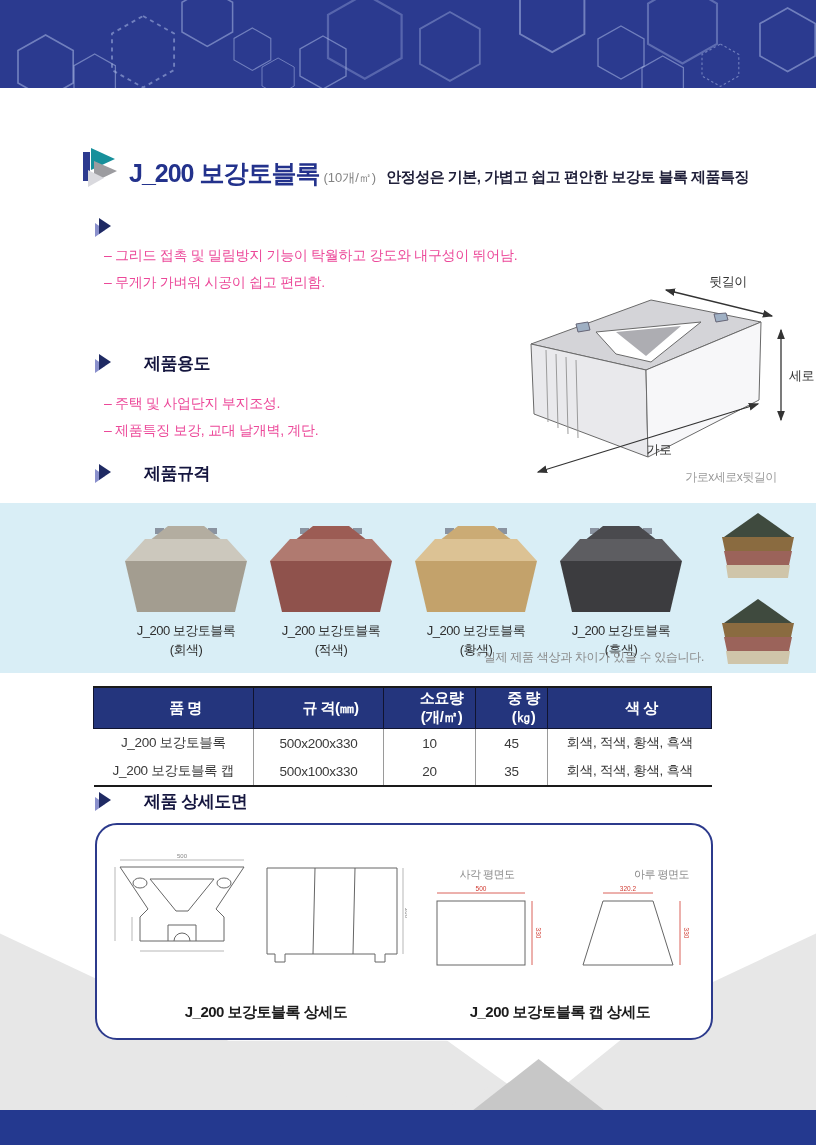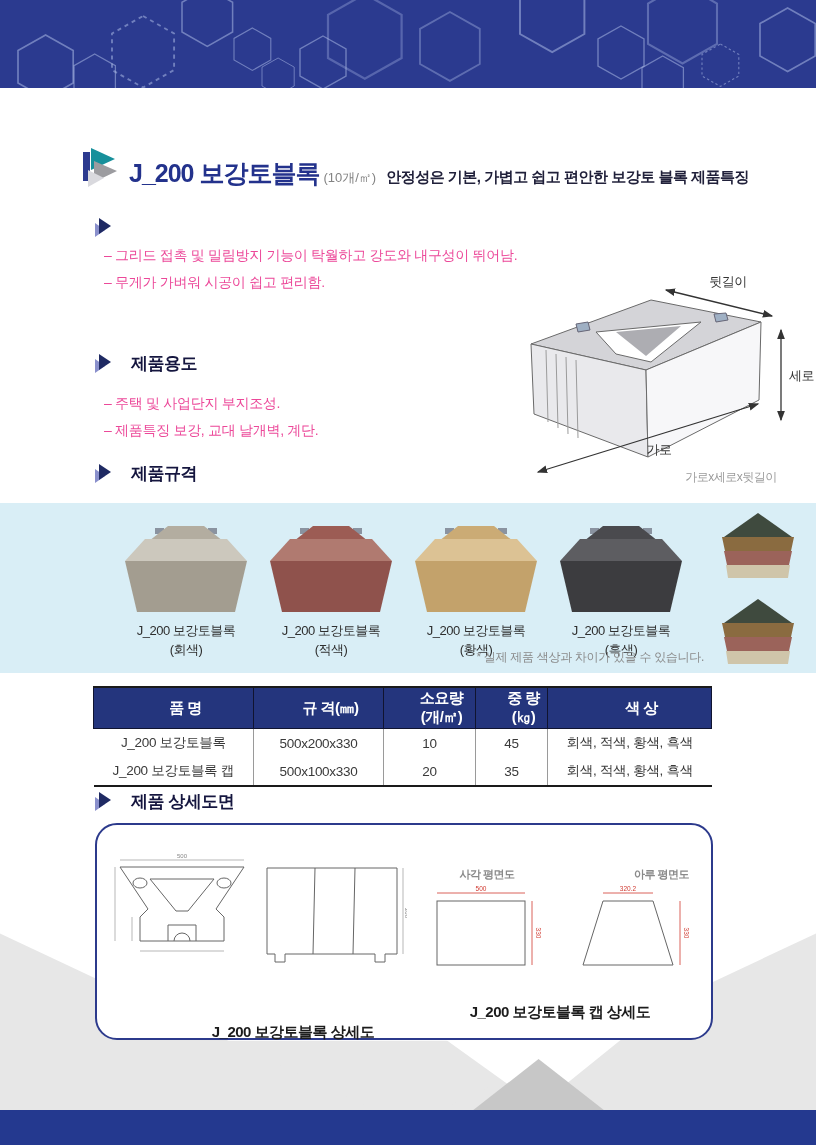--- a/index.html
+++ b/index.html
@@ -10,21 +10,21 @@
   .top-band{position:absolute;left:0;top:0;width:816px;height:88px;background:#2b3a8f;z-index:2;}
 
   
   .title-row{position:absolute;left:83px;top:140px;display:flex;align-items:baseline;z-index:2;}
   .title-icon{position:relative;top:7px;margin-right:6px;}
   .title-main{font-size:25px;font-weight:bold;color:#23328c;letter-spacing:-1px;}
   .title-unit{font-size:13px;color:#838383;margin-left:4px;}
   .title-tag{font-size:15px;font-weight:bold;color:#20203a;margin-left:10px;letter-spacing:-0.5px;}
 
   
-  .sec-h{position:absolute;display:flex;align-items:center;gap:13px;font-size:17px;
+  .sec-h{position:absolute;display:flex;align-items:center;gap:26px;font-size:17px;
          font-weight:bold;color:#15163f;letter-spacing:-0.5px;z-index:2;}
 
   .blist{position:absolute;font-size:14px;color:#ec4899;line-height:27px;letter-spacing:-0.3px;z-index:2;}
 
   
   .blue-band{position:absolute;left:0;top:503px;width:816px;height:170px;background:#d9eef6;z-index:2;}
   .product-fig{position:absolute;top:16px;width:150px;text-align:center;}
   .product-cap{font-size:13px;color:#2e2e2e;line-height:1.45;margin-top:4px;letter-spacing:-0.5px;}
   .fig-gray .body{fill:#a39d90}.fig-gray .top{fill:#ccc8bd}.fig-gray .cap{fill:#b3ada0}
   .fig-red  .body{fill:#8f524c}.fig-red  .top{fill:#b07a70}.fig-red  .cap{fill:#9c5c54}
@@ -39,21 +39,21 @@
   .spec-table th{background:#24357d;color:#fff;font-size:15px;font-weight:bold;height:30px;
                  border:1px solid #101430;letter-spacing:-0.5px;padding-left:25px;}
   .spec-table td{font-size:13.5px;color:#3a3a3a;text-align:center;height:26px;
                  border-right:1px solid #9a9a9a;letter-spacing:-0.3px;}
   .spec-table td:last-child{border-right:none;}
 
   
   .dbox{position:absolute;left:95px;top:823px;width:614px;height:213px;background:#fff;
         border:2px solid #2c3a8c;border-radius:22px;z-index:3;}
   .dwg{position:absolute;}
-  .dwg-label{position:absolute;font-size:11px;color:#8a8a8a;text-align:center;letter-spacing:-0.5px;font-weight:bold;}
+  .dwg-label{position:absolute;font-size:11px;color:#8a8a8a;text-align:center;letter-spacing:-0.5px;}
   .dwg-cap{position:absolute;top:178px;font-size:15px;font-weight:bold;color:#1c1c1c;
            text-align:center;letter-spacing:-0.5px;}
   .tline{stroke:#666;fill:none;stroke-width:1;}
   .dimline{stroke:#999;stroke-width:0.7;}
   .dimtxt{font-size:6px;fill:#888;}
   .rline{stroke:#d03a31;stroke-width:0.8;fill:none;}
   .rtxt{font-size:6.5px;fill:#d03a31;}
 
   
   .deco{position:absolute;left:0;top:928px;width:816px;height:182px;z-index:1;}
@@ -315,21 +315,21 @@
 
     <div class="dwg-label" style="left:462px;top:42px;width:130px;text-align:right;">아루 평면도</div>
     <svg class="dwg" style="left:468px;top:58px;" width="125" height="100" viewBox="0 0 125 100">
       <polygon class="tline" points="38,18 88,18 108,82 18,82" stroke="#777" fill="none"></polygon>
       <line class="rline" x1="38" y1="10" x2="88" y2="10"></line>
       <text class="rtxt" x="63" y="8" text-anchor="middle">320.2</text>
       <line class="rline" x1="115" y1="18" x2="115" y2="82"></line>
       <text class="rtxt" x="119" y="50" transform="rotate(90 119 50)" text-anchor="middle">330</text>
     </svg>
 
-    <div class="dwg-cap" style="left:76px;width:240px;margin-top:20px;">J_200 보강토블록 상세도</div>
+    <div class="dwg-cap" style="left:49px;width:240px;">J_200 보강토블록 상세도</div>
     <div class="dwg-cap" style="left:338px;width:250px;">J_200 보강토블록 캡 상세도</div>
   </div>
 
   <div class="deco">
     <div class="gb"></div>
     <div class="gl"></div>
     <div class="gr"></div>
     <div class="wt"></div>
     <div class="dt"></div>
   </div>

